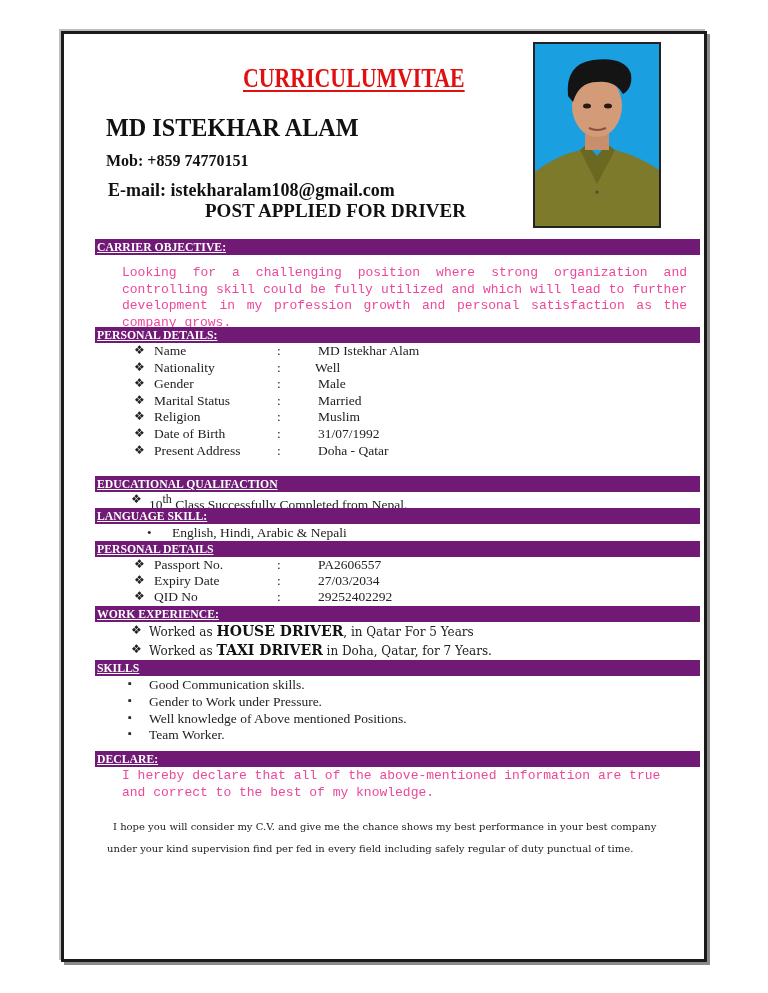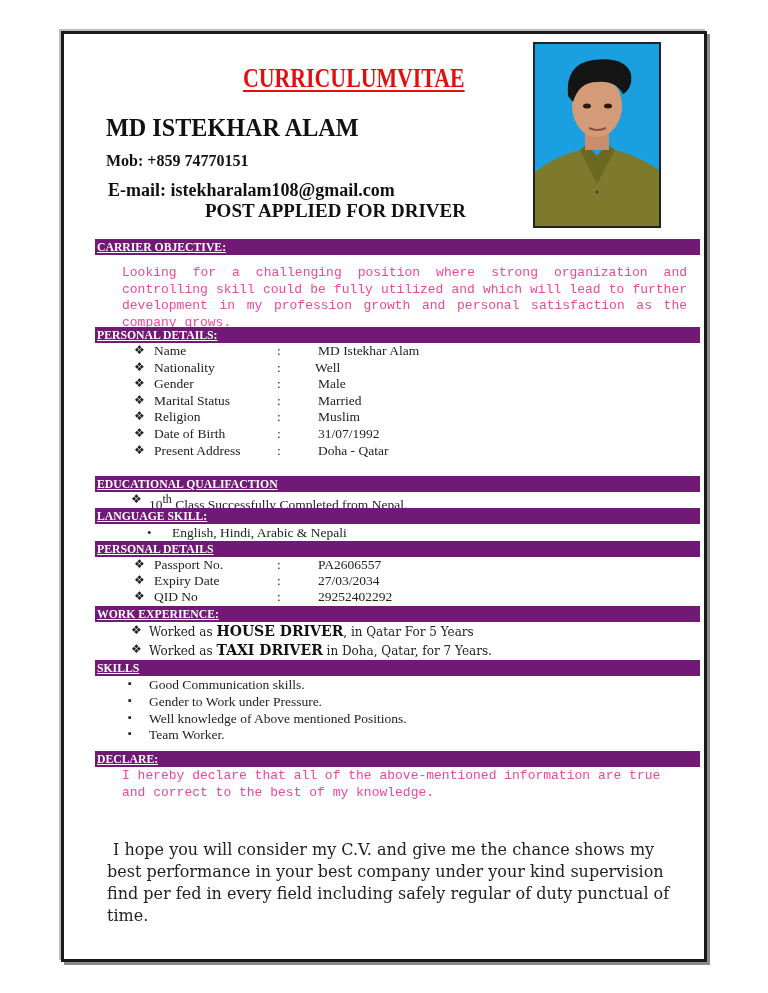--- a/index.html
+++ b/index.html
@@ -12,21 +12,21 @@
   .post { position: absolute; left: 205px; top: 200px; font-weight: bold; font-size: 19px; white-space: nowrap; text-align: center; }
   .photo { position: absolute; left: 533px; top: 42px; width: 124px; height: 182px; border: 2px solid #222; overflow: hidden; background: #1aa0e0; }
   .sec { position: absolute; left: 95px; width: 605px; height: 16px; background: #701a75; }
   .sec span { position: absolute; left: 2px; top: 0px; color: #fff; font-family: "Liberation Serif", serif; font-weight: bold; font-size: 13px; line-height: 16px; text-decoration: underline; white-space: nowrap; transform: scaleX(0.9); transform-origin: left center; }
   .para { position: absolute; left: 107px; width: 565px; font-family: Liberation Mono, monospace; font-size: 13px; line-height: 16.5px; color: #ec4899; text-align: justify; margin-left: 15px; }
   .row { position: absolute; height: 16px; font-family: "Liberation Serif", serif; font-size: 13.5px; color: #222; white-space: nowrap; }
   .row .b { position: absolute; left: 0; top: 0; font-size: 12px; }
   .row .k { position: absolute; left: 20px; top: 0; }
   .row .c { position: absolute; top: 0; }
   .row .v { position: absolute; top: 0; }
-  .closing { position: absolute; left: 107px; width: 570px; font-family: "DejaVu Serif", serif; font-size: 16px; line-height: 22px; color: #222; margin-top: 23px; }
+  .closing { position: absolute; left: 107px; width: 570px; font-family: "DejaVu Serif", serif; font-size: 10px; line-height: 22px; color: #222; }
   strong.big { font-family: "DejaVu Serif", serif; font-weight: bold; font-size: 14px; color: #111; }
 </style>
 </head>
 <body>
 
 <div class="frame"></div>
 
 <div class="title">CURRICULUMVITAE</div>
 <div class="name">MD ISTEKHAR ALAM</div>
 <div class="mob">Mob: +859 74770151</div>

